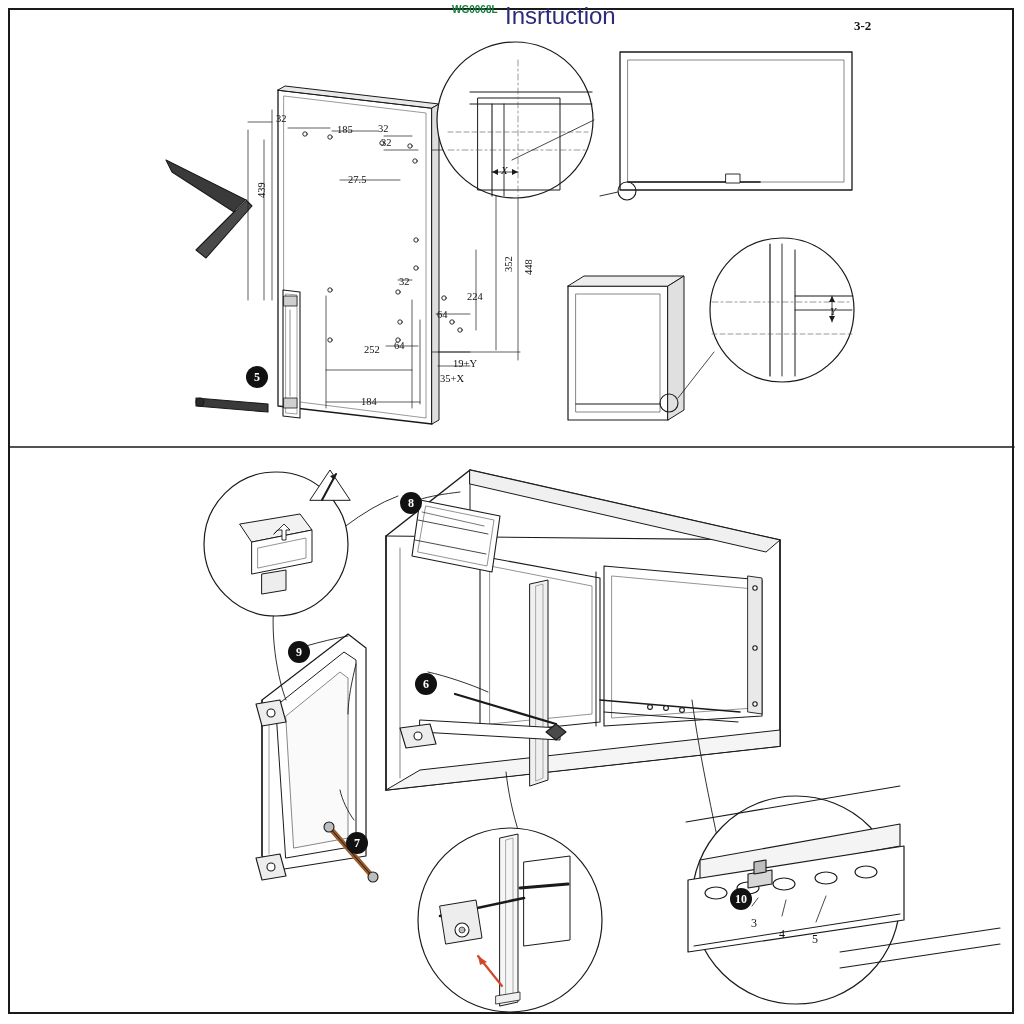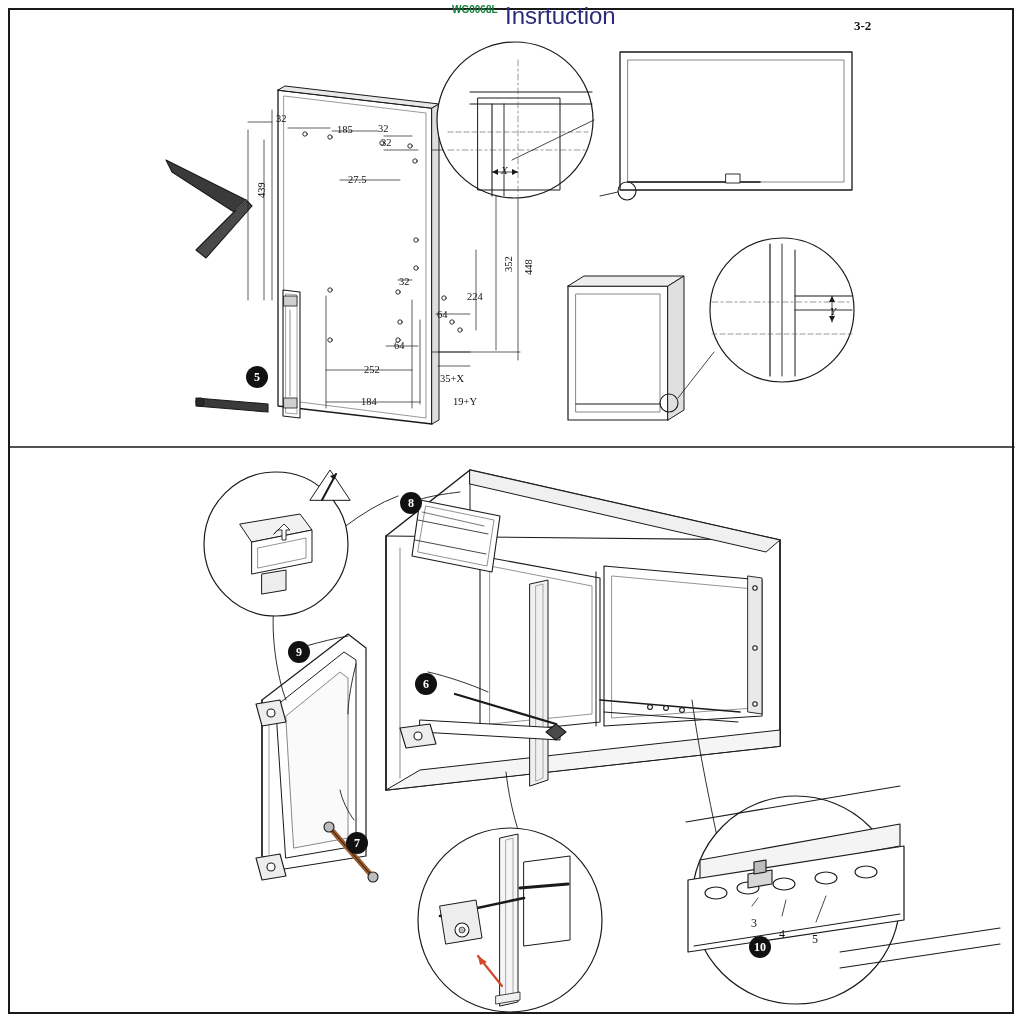--- a/index.html
+++ b/index.html
@@ -370,31 +370,31 @@
   <div class="dim" style="left:378px; top:123px;">32</div>
   <div class="dim" style="left:381px; top:137px;">32</div>
   <div class="dim" style="left:348px; top:174px;">27.5</div>
   <div class="dim" style="left:256px; top:198px; transform:rotate(-90deg); transform-origin:left top;">439</div>
   <div class="dim" style="left:503px; top:272px; transform:rotate(-90deg); transform-origin:left top;">352</div>
   <div class="dim" style="left:523px; top:275px; transform:rotate(-90deg); transform-origin:left top;">448</div>
   <div class="dim" style="left:399px; top:276px;">32</div>
   <div class="dim" style="left:467px; top:291px;text-align:right;">224</div>
   <div class="dim" style="left:437px; top:309px;">64</div>
   <div class="dim" style="left:394px; top:340px;">64</div>
-  <div class="dim" style="left:364px; top:364px;">252</div>
-  <div class="dim" style="left:453px; top:358px;margin-top:38px;">19+Y</div>
+  <div class="dim" style="left:364px; top:344px;">252</div>
+  <div class="dim" style="left:453px; top:358px;">19+Y</div>
   <div class="dim" style="left:440px; top:373px;">35+X</div>
   <div class="dim" style="left:361px; top:396px;">184</div>
   <div class="axislbl" style="left:501px; top:164px;">X</div>
   <div class="axislbl" style="left:830px; top:305px;">Y</div>
 
   <div class="bullet" style="left:246px; top:366px;">5</div>
   <div class="bullet" style="left:400px; top:492px;">8</div>
   <div class="bullet" style="left:288px; top:641px;">9</div>
   <div class="bullet" style="left:415px; top:673px;">6</div>
   <div class="bullet" style="left:346px; top:832px;">7</div>
-  <div class="bullet" style="left:730px; top:936px;margin-left:19px;">10</div>
+  <div class="bullet" style="left:730px; top:888px;">10</div>
 
   <div class="smallnum" style="left:751px; top:916px;">3</div>
   <div class="smallnum" style="left:779px; top:927px;">4</div>
   <div class="smallnum" style="left:812px; top:932px;">5</div>
 
 </div>
 
 </body></html>

